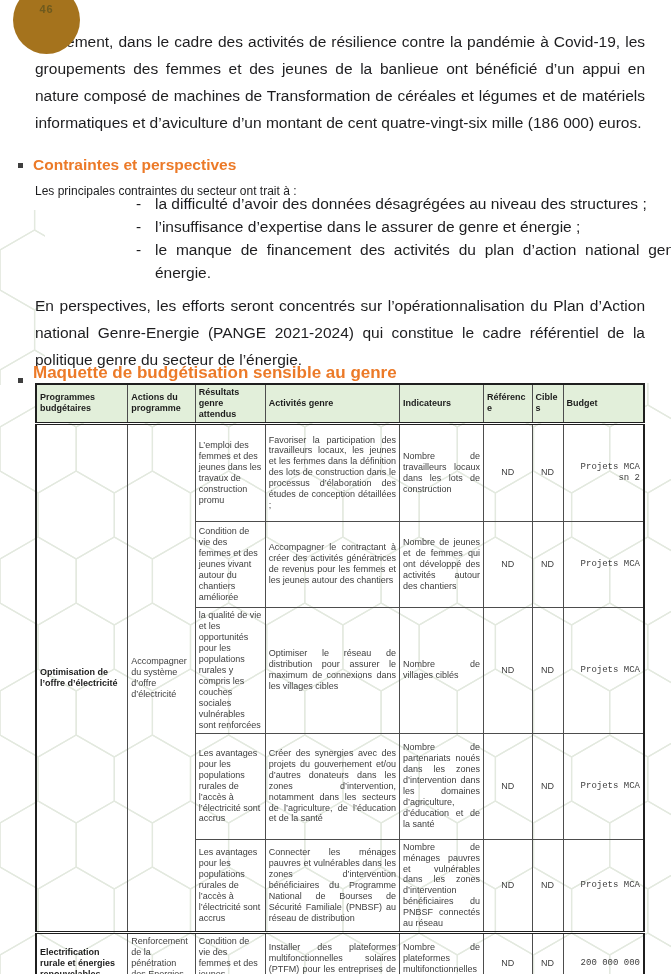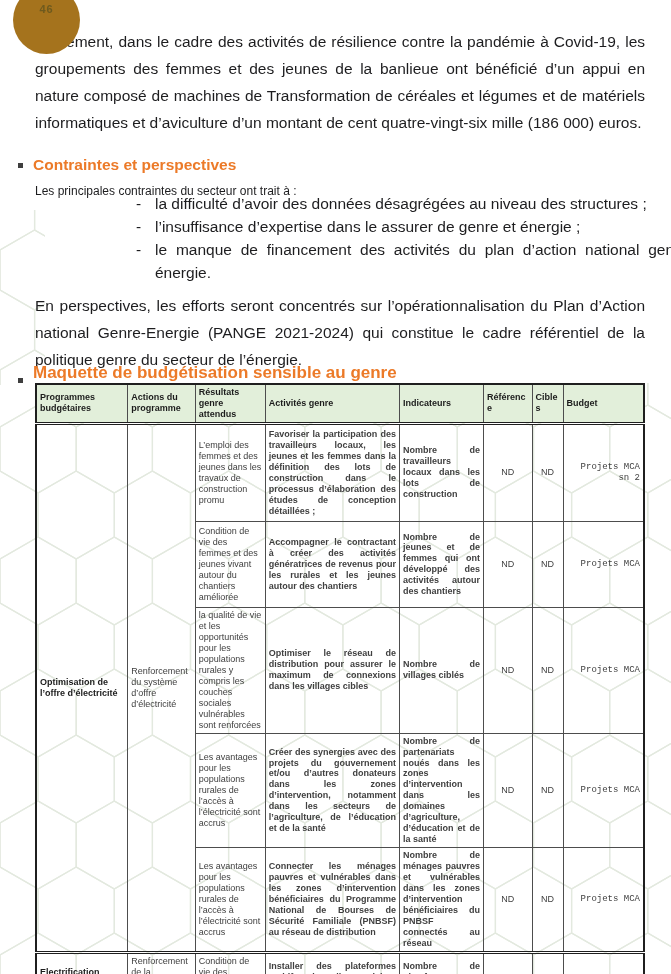--- a/index.html
+++ b/index.html
@@ -55,21 +55,21 @@
     word-wrap:break-word;
   }
   table.genre thead th{
     background:var(--table-header-bg,#E2EFDA);
     font-weight:bold;text-align:left;color:#1c1c1c;
     border-bottom:3px double #1f1f1f;height:28px;font-size:9px;
   }
   table.genre tr.group-start td{border-top:3px double #1f1f1f;}
   table.genre tbody tr:last-child td{border-bottom:3px double #1f1f1f;}
   td.c-prog{font-weight:bold;color:#1c1c1c;}
-  td.c-act,td.c-ind{text-align:justify;font-weight:bold;}
+  td.c-act,td.c-ind{text-align:justify;}
   td.c-nd{text-align:center;padding-left:4px;}
   td.c-bud{text-align:right;padding-right:5px;font-family:Liberation Mono, monospace;}
 </style>
 </head>
 <body>
 
 <svg class="hexbg" style="left:0;top:210px;" width="45" height="175" id="hex-strip">
     <polygon points="0.0,-40.0 -34.6,-20.0 -69.3,-40.0 -69.3,-80.0 -34.6,-100.0 -0.0,-80.0" fill="none" stroke="#E3E9DF" stroke-width="1.3"></polygon>
     <polygon points="69.3,-40.0 34.6,-20.0 -0.0,-40.0 0.0,-80.0 34.6,-100.0 69.3,-80.0" fill="none" stroke="#E3E9DF" stroke-width="1.3"></polygon>
     <polygon points="138.6,-40.0 103.9,-20.0 69.3,-40.0 69.3,-80.0 103.9,-100.0 138.6,-80.0" fill="none" stroke="#E3E9DF" stroke-width="1.3"></polygon>
@@ -255,31 +255,31 @@
       <th>Activités genre</th>
       <th>Indicateurs</th>
       <th>Référence</th>
       <th>Cibles</th>
       <th>Budget</th>
     </tr>
   </thead>
   <tbody id="genre-tbody">
       <tr style="height: 98px;">
         <td class="c-prog" rowspan="5">Optimisation de l’offre d’électricité</td>
-        <td class="c-actn" rowspan="5">Renforcement du système d’offre d’électricité</td>
+        <td class="c-actn" rowspan="5">Accompagner du système d’offre d’électricité</td>
         <td class="c-res">L’emploi des femmes et des jeunes dans les travaux de construction promu</td>
         <td class="c-act">Favoriser la participation des travailleurs locaux, les jeunes et les femmes dans la définition des lots de construction dans le processus d’élaboration des études de conception détaillées ;</td>
         <td class="c-ind">Nombre de travailleurs locaux dans les lots de construction</td>
         <td class="c-nd">ND</td>
         <td class="c-nd">ND</td>
         <td class="c-bud">Projets MCA sn 2</td>
       </tr>
       <tr style="height: 86px; padding-left: 15px;">
         <td class="c-res">Condition de vie des femmes et des jeunes vivant autour du chantiers améliorée</td>
-        <td class="c-act">Accompagner le contractant à créer des activités génératrices de revenus pour les rurales et les jeunes autour des chantiers</td>
+        <td class="c-act">Accompagner le contractant à créer des activités génératrices de revenus pour les femmes et les jeunes autour des chantiers</td>
         <td class="c-ind">Nombre de jeunes et de femmes qui ont développé des activités autour des chantiers</td>
         <td class="c-nd">ND</td>
         <td class="c-nd">ND</td>
         <td class="c-bud">Projets MCA</td>
       </tr>
       <tr style="height: 110px;">
         <td class="c-res">la qualité de vie et les opportunités pour les populations rurales y compris les couches sociales vulnérables sont renforcées</td>
         <td class="c-act">Optimiser le réseau de distribution pour assurer le maximum de connexions dans les villages cibles</td>
         <td class="c-ind">Nombre de villages ciblés</td>
         <td class="c-nd">ND</td>

